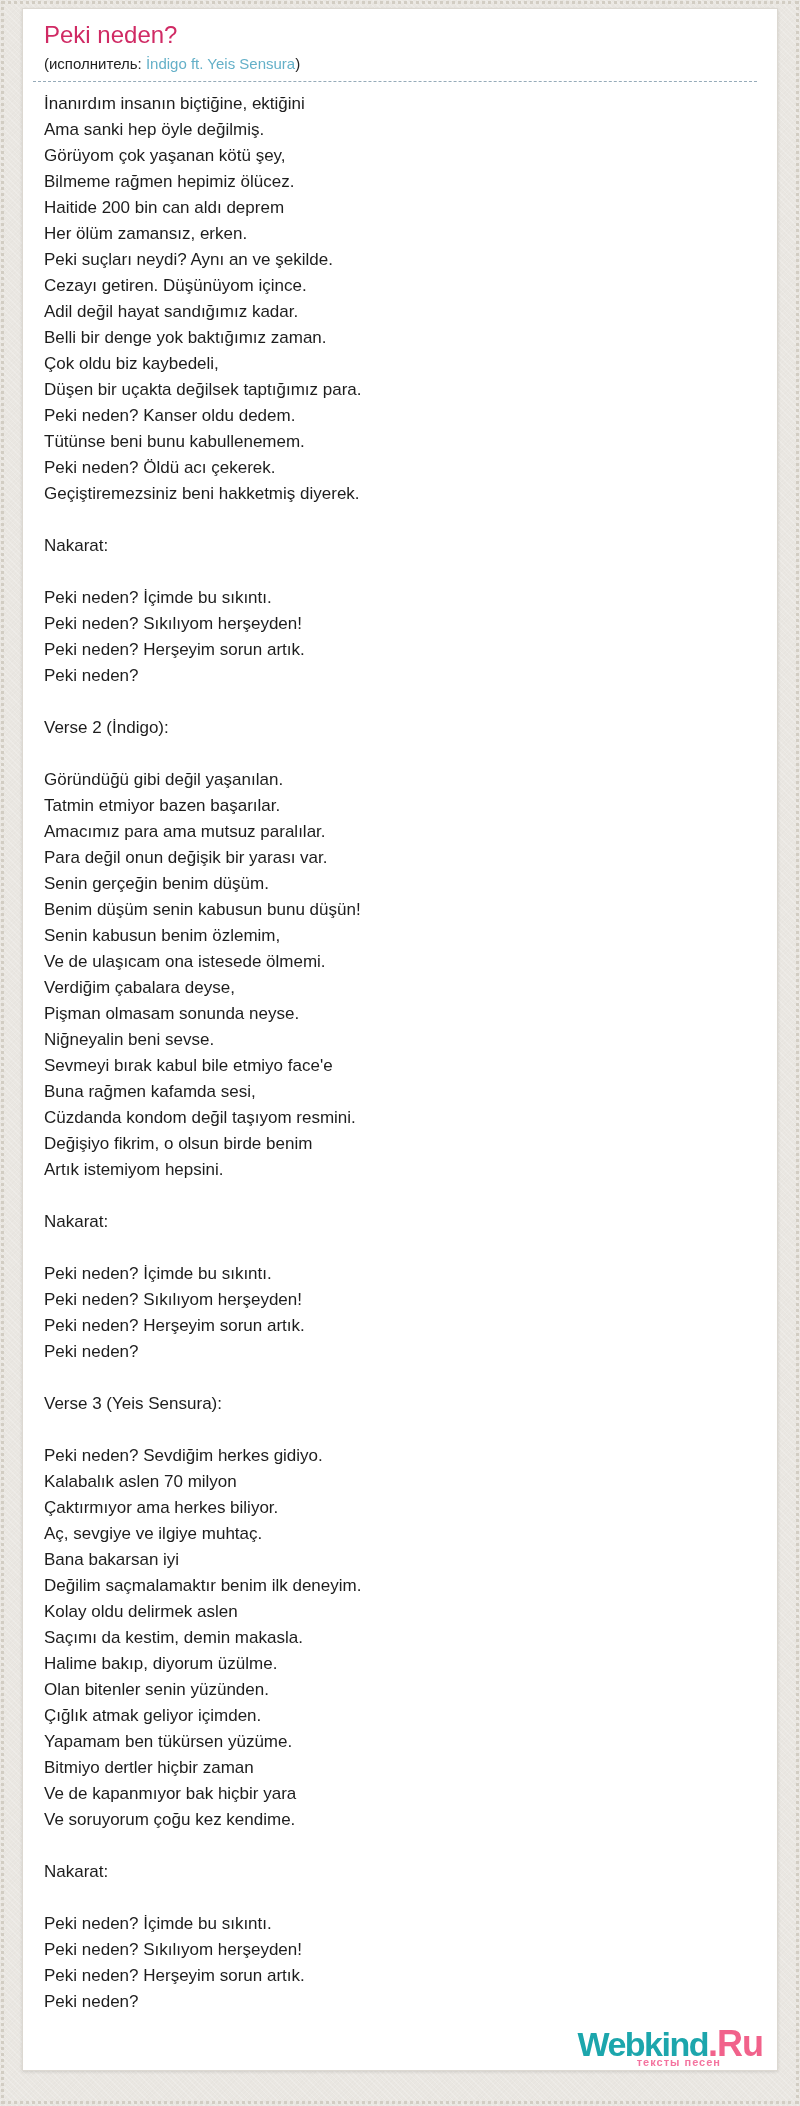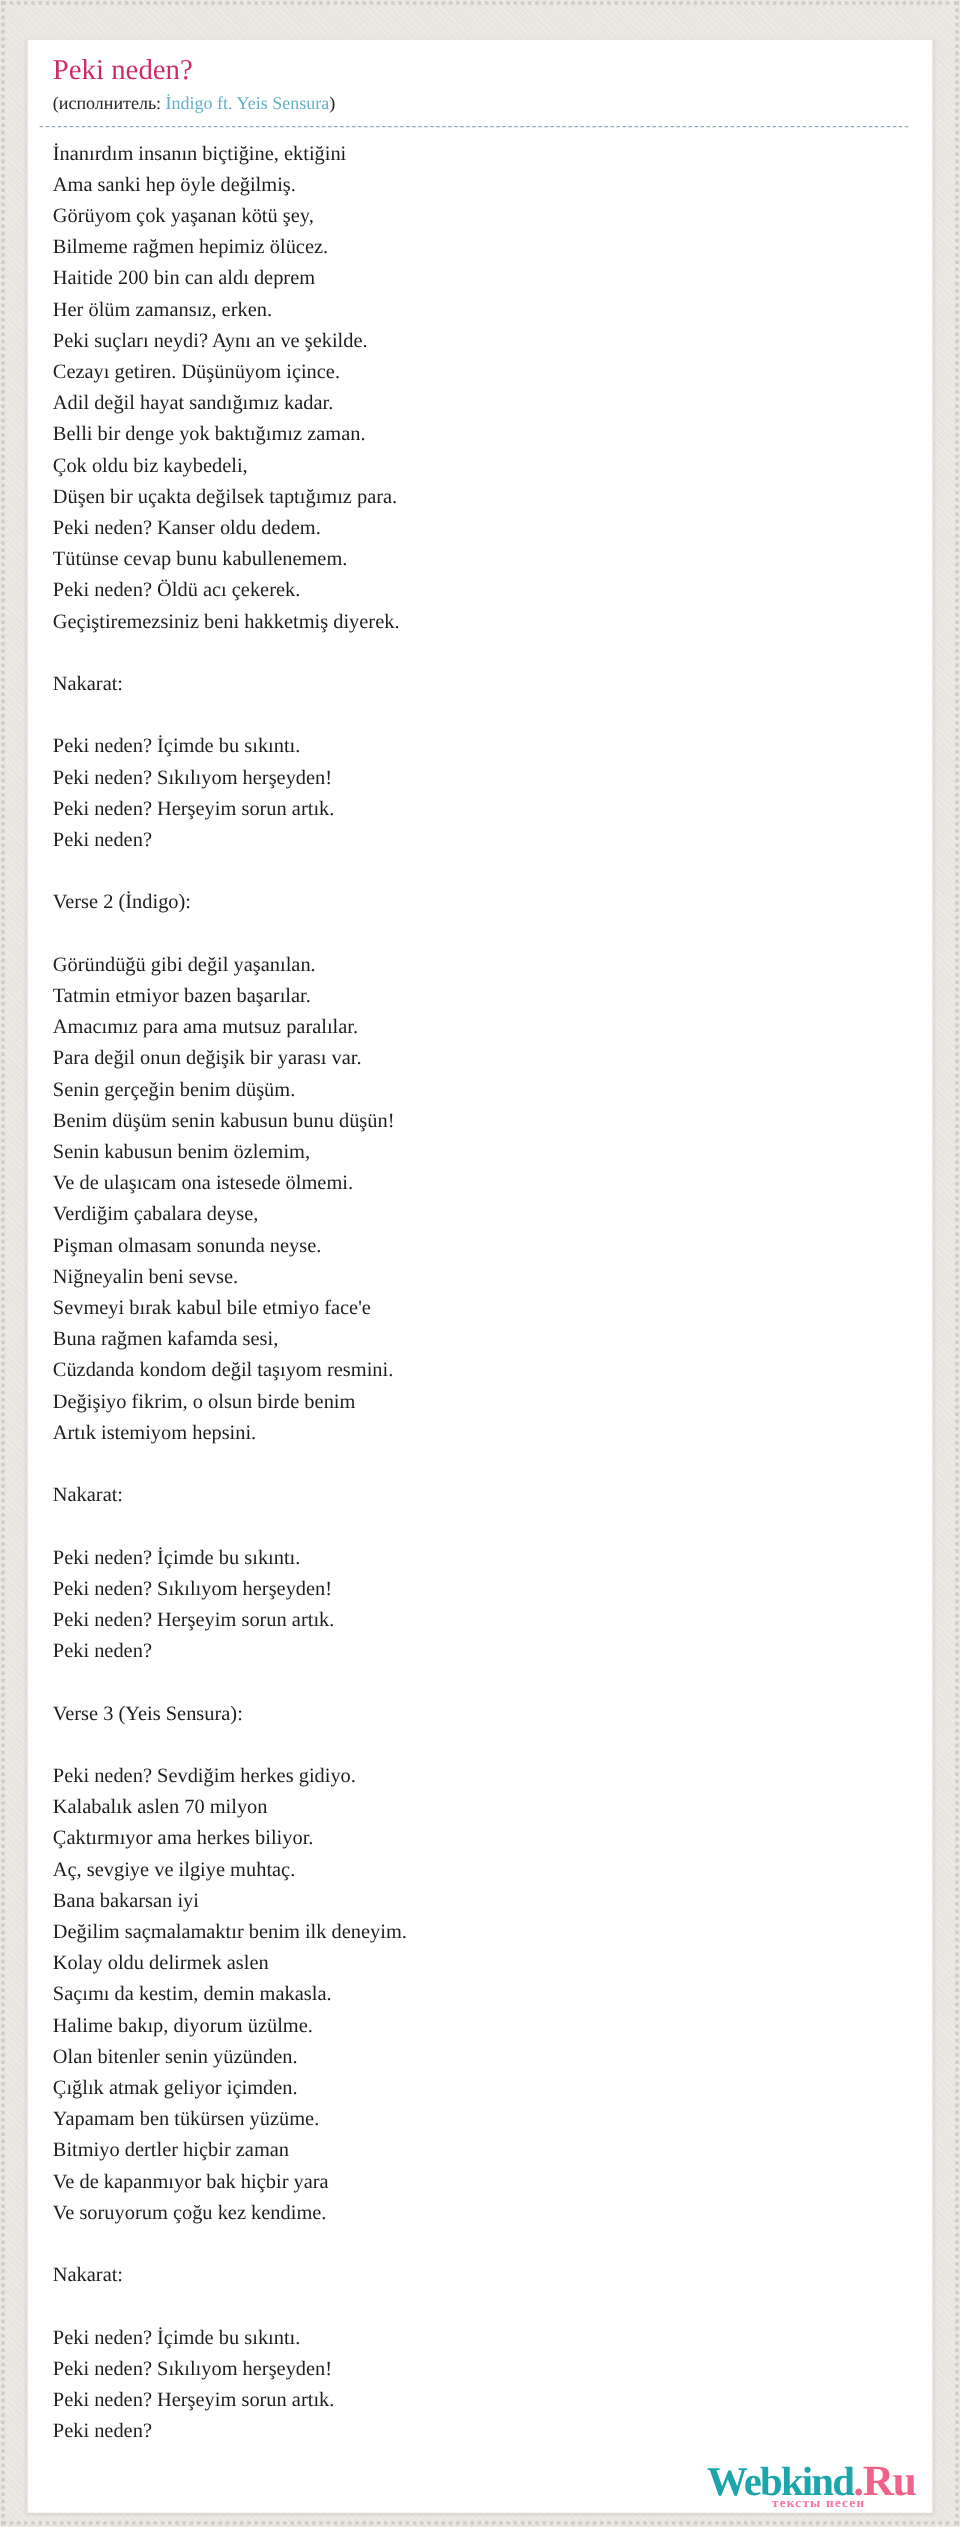--- a/index.html
+++ b/index.html
@@ -25,25 +25,24 @@
       repeating-linear-gradient(-45deg, rgba(0,0,0,.012) 0 1px, rgba(0,0,0,0) 1px 3px);
     font-family:"Liberation Sans","DejaVu Sans",sans-serif;
     color:var(--text);
   }
   .frame{
     position:absolute;left:1px;top:1px;right:1px;bottom:2px;
     border:3px dotted var(--frame-dots);
     pointer-events:none;
   }
   .card{
-    position:absolute;left:22px;top:32px;width:756px;height:2063px;
+    position:absolute;left:22px;top:8px;width:756px;height:2063px;
     background:var(--card-bg);
     border:1px solid var(--card-border);
     box-shadow:0 1px 3px rgba(0,0,0,.12);
-    font-family:Liberation Serif, serif;
   }
   .header{
     margin:0 20px 0 10px;
     padding:12px 0 8px 0;
     border-bottom:1px dashed var(--divider);
   }
   h1.title{
     margin:0 0 0 11px;
     font-size:24px;line-height:28px;font-weight:400;
     color:var(--title);
@@ -102,21 +101,21 @@
       <div class="lyric-line">Bilmeme rağmen hepimiz ölücez.</div>
       <div class="lyric-line">Haitide 200 bin can aldı deprem</div>
       <div class="lyric-line">Her ölüm zamansız, erken.</div>
       <div class="lyric-line">Peki suçları neydi? Aynı an ve şekilde.</div>
       <div class="lyric-line">Cezayı getiren. Düşünüyom içince.</div>
       <div class="lyric-line">Adil değil hayat sandığımız kadar.</div>
       <div class="lyric-line">Belli bir denge yok baktığımız zaman.</div>
       <div class="lyric-line">Çok oldu biz kaybedeli,</div>
       <div class="lyric-line">Düşen bir uçakta değilsek taptığımız para.</div>
       <div class="lyric-line">Peki neden? Kanser oldu dedem.</div>
-      <div class="lyric-line">Tütünse cevap bunu kabullenemem.</div>
+      <div class="lyric-line">Tütünse beni bunu kabullenemem.</div>
       <div class="lyric-line">Peki neden? Öldü acı çekerek.</div>
       <div class="lyric-line">Geçiştiremezsiniz beni hakketmiş diyerek.</div>
       <div class="lyric-line"></div>
       <div class="lyric-line">Nakarat:</div>
       <div class="lyric-line"></div>
       <div class="lyric-line">Peki neden? İçimde bu sıkıntı.</div>
       <div class="lyric-line">Peki neden? Sıkılıyom herşeyden!</div>
       <div class="lyric-line">Peki neden? Herşeyim sorun artık.</div>
       <div class="lyric-line">Peki neden?</div>
       <div class="lyric-line"></div>

